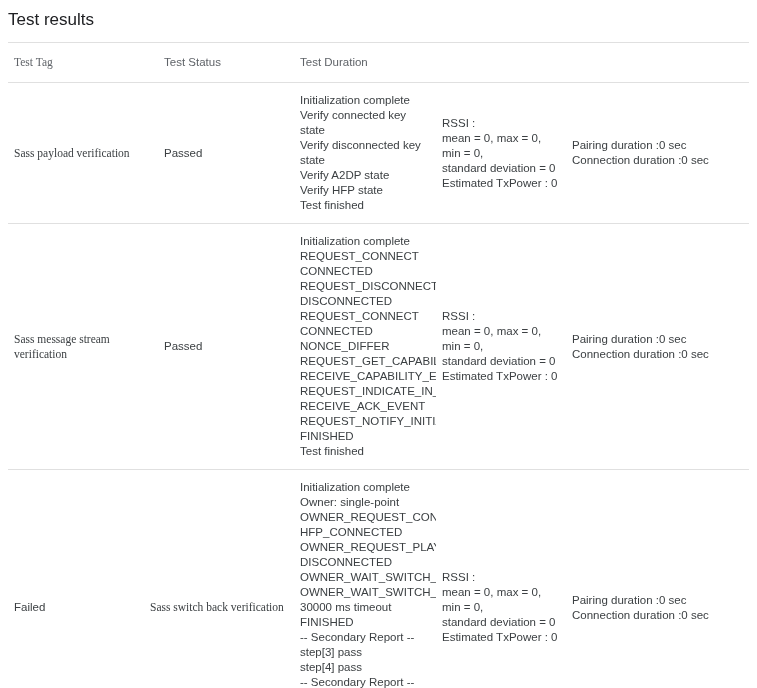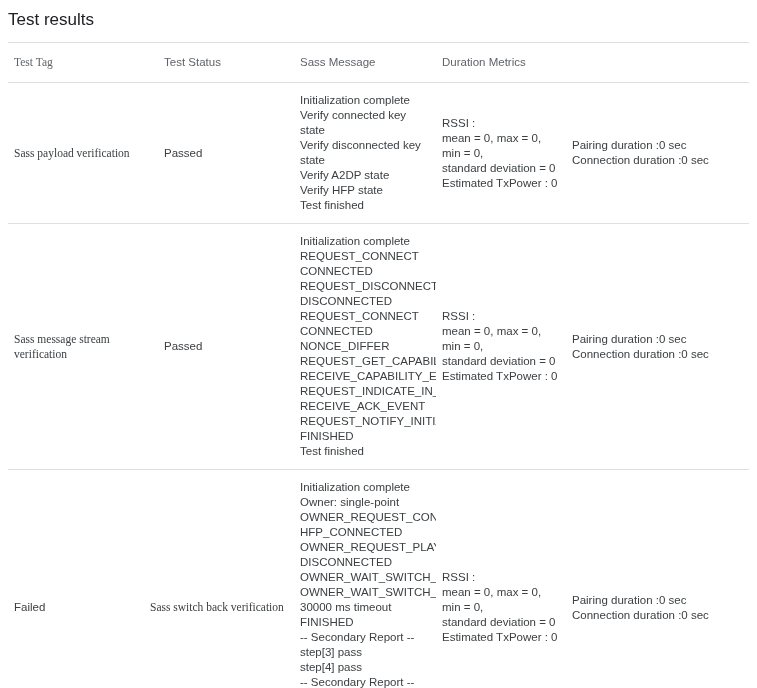--- a/index.html
+++ b/index.html
@@ -46,22 +46,21 @@
 </head>
 <body>
 
 <div class="page">
   <div class="page-title">Test results</div>
 
   <div class="table">
     <div class="row header-row">
       <div class="cell tag">Test Tag</div>
       <div class="cell status">Test Status</div>
-      <div class="cell message">Sass Message</div>
-      <div class="cell duration">Duration Metrics</div>
+      <div class="cell message">Test Duration</div>
     </div>
 
     <div id="rows">
   <div class="row">
     <div class="cell tag">Sass payload verification</div>
     <div class="cell status">Passed</div>
     <div class="cell message">Initialization complete
 Verify connected key state
 Verify disconnected key state
 Verify A2DP state

